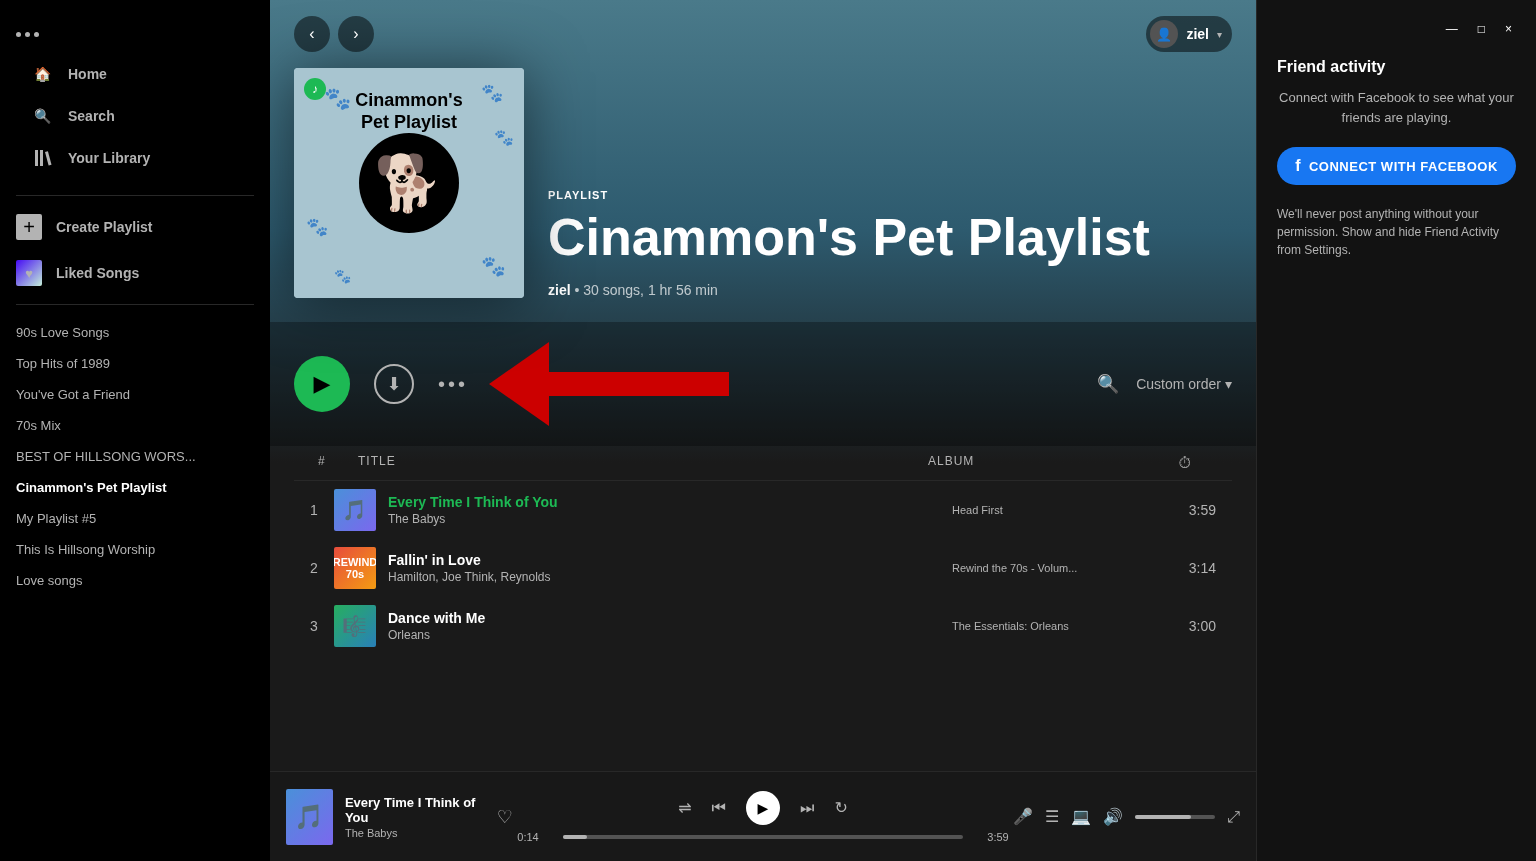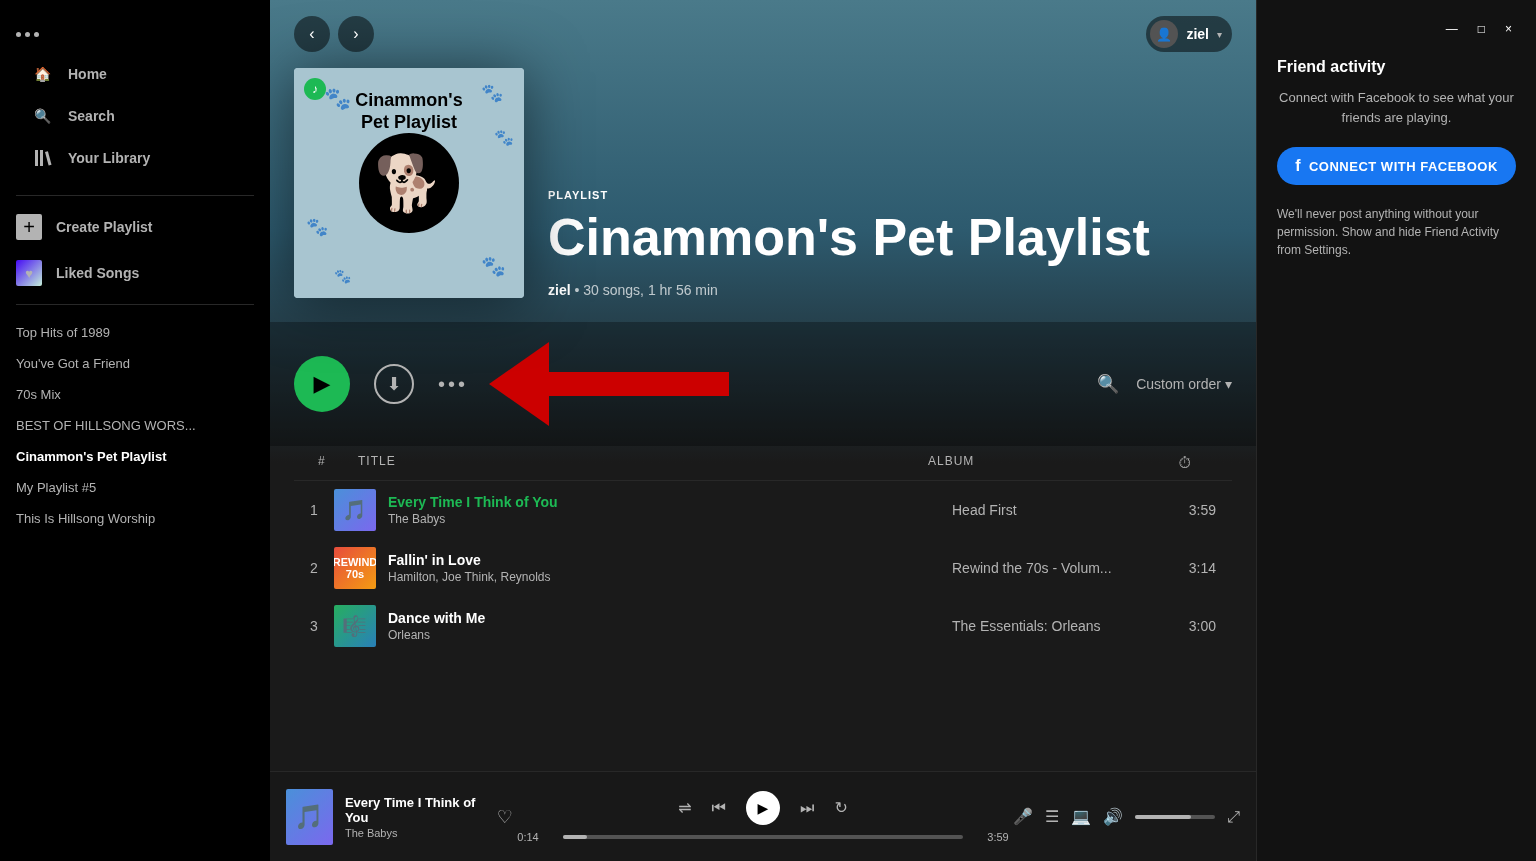--- a/index.html
+++ b/index.html
@@ -425,21 +425,21 @@
       color: #1DB954;
       margin-bottom: 2px;
     }
     .track-details .artist {
       font-size: 12px;
       color: #b3b3b3;
     }
     .track-details .title.white { color: #fff; }
 
     .track-album {
-      font-size: 14px;
+      font-size: 11px;
       color: #b3b3b3;
     }
 
     .track-duration {
       font-size: 14px;
       color: #b3b3b3;
       text-align: right;
       padding-right: 16px;
     }
 
@@ -682,27 +682,29 @@
       <span>Create Playlist</span>
     </div>
     <div class="liked-songs">
       <div class="heart-icon-box">♥</div>
       <span>Liked Songs</span>
     </div>
 
     <hr class="sidebar-divider">
 
     <div class="playlist-list">
+      <div class="playlist-item">90s Love Songs</div>
       <div class="playlist-item">Top Hits of 1989</div>
       <div class="playlist-item">You've Got a Friend</div>
       <div class="playlist-item">70s Mix</div>
       <div class="playlist-item">BEST OF HILLSONG WORS...</div>
       <div class="playlist-item active">Cinammon's Pet Playlist</div>
       <div class="playlist-item">My Playlist #5</div>
       <div class="playlist-item">This Is Hillsong Worship</div>
+      <div class="playlist-item">Love songs</div>
     </div>
   </div>
 
   <div class="content-area">
     <div class="main-content">
 
       <div class="topbar">
         <div class="nav-arrows">
           <button class="nav-arrow">‹</button>
           <button class="nav-arrow">›</button>

